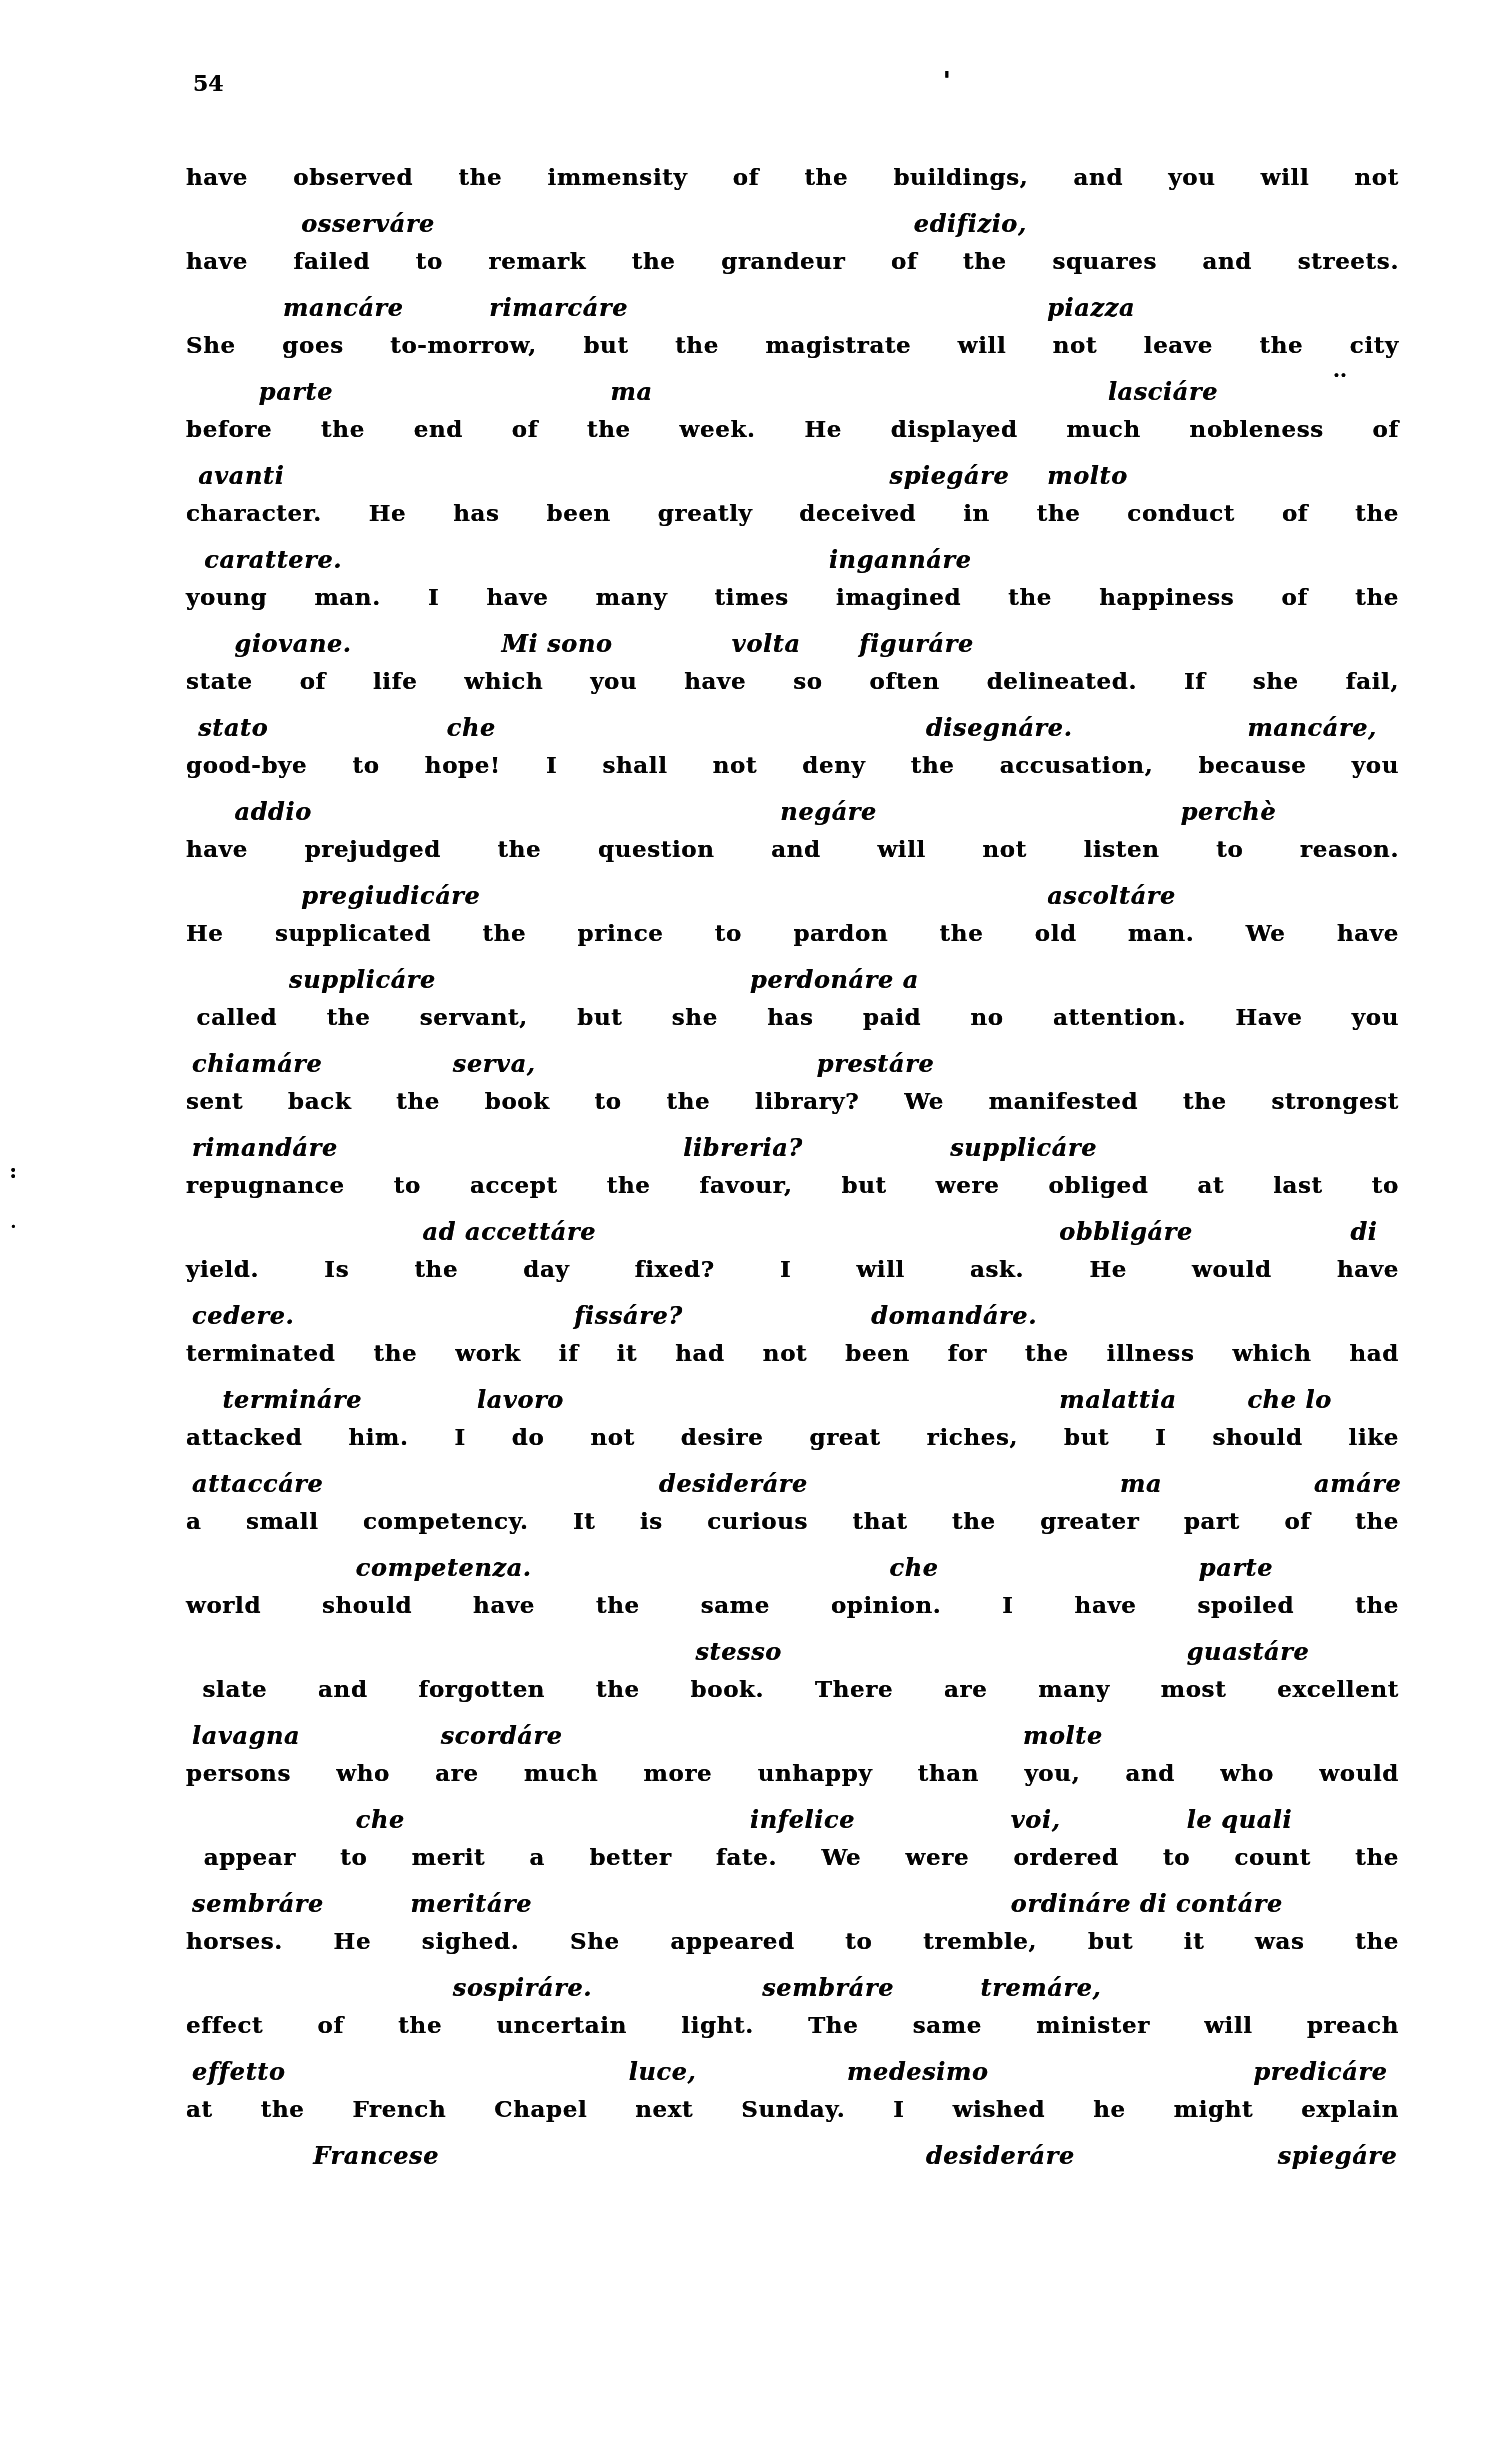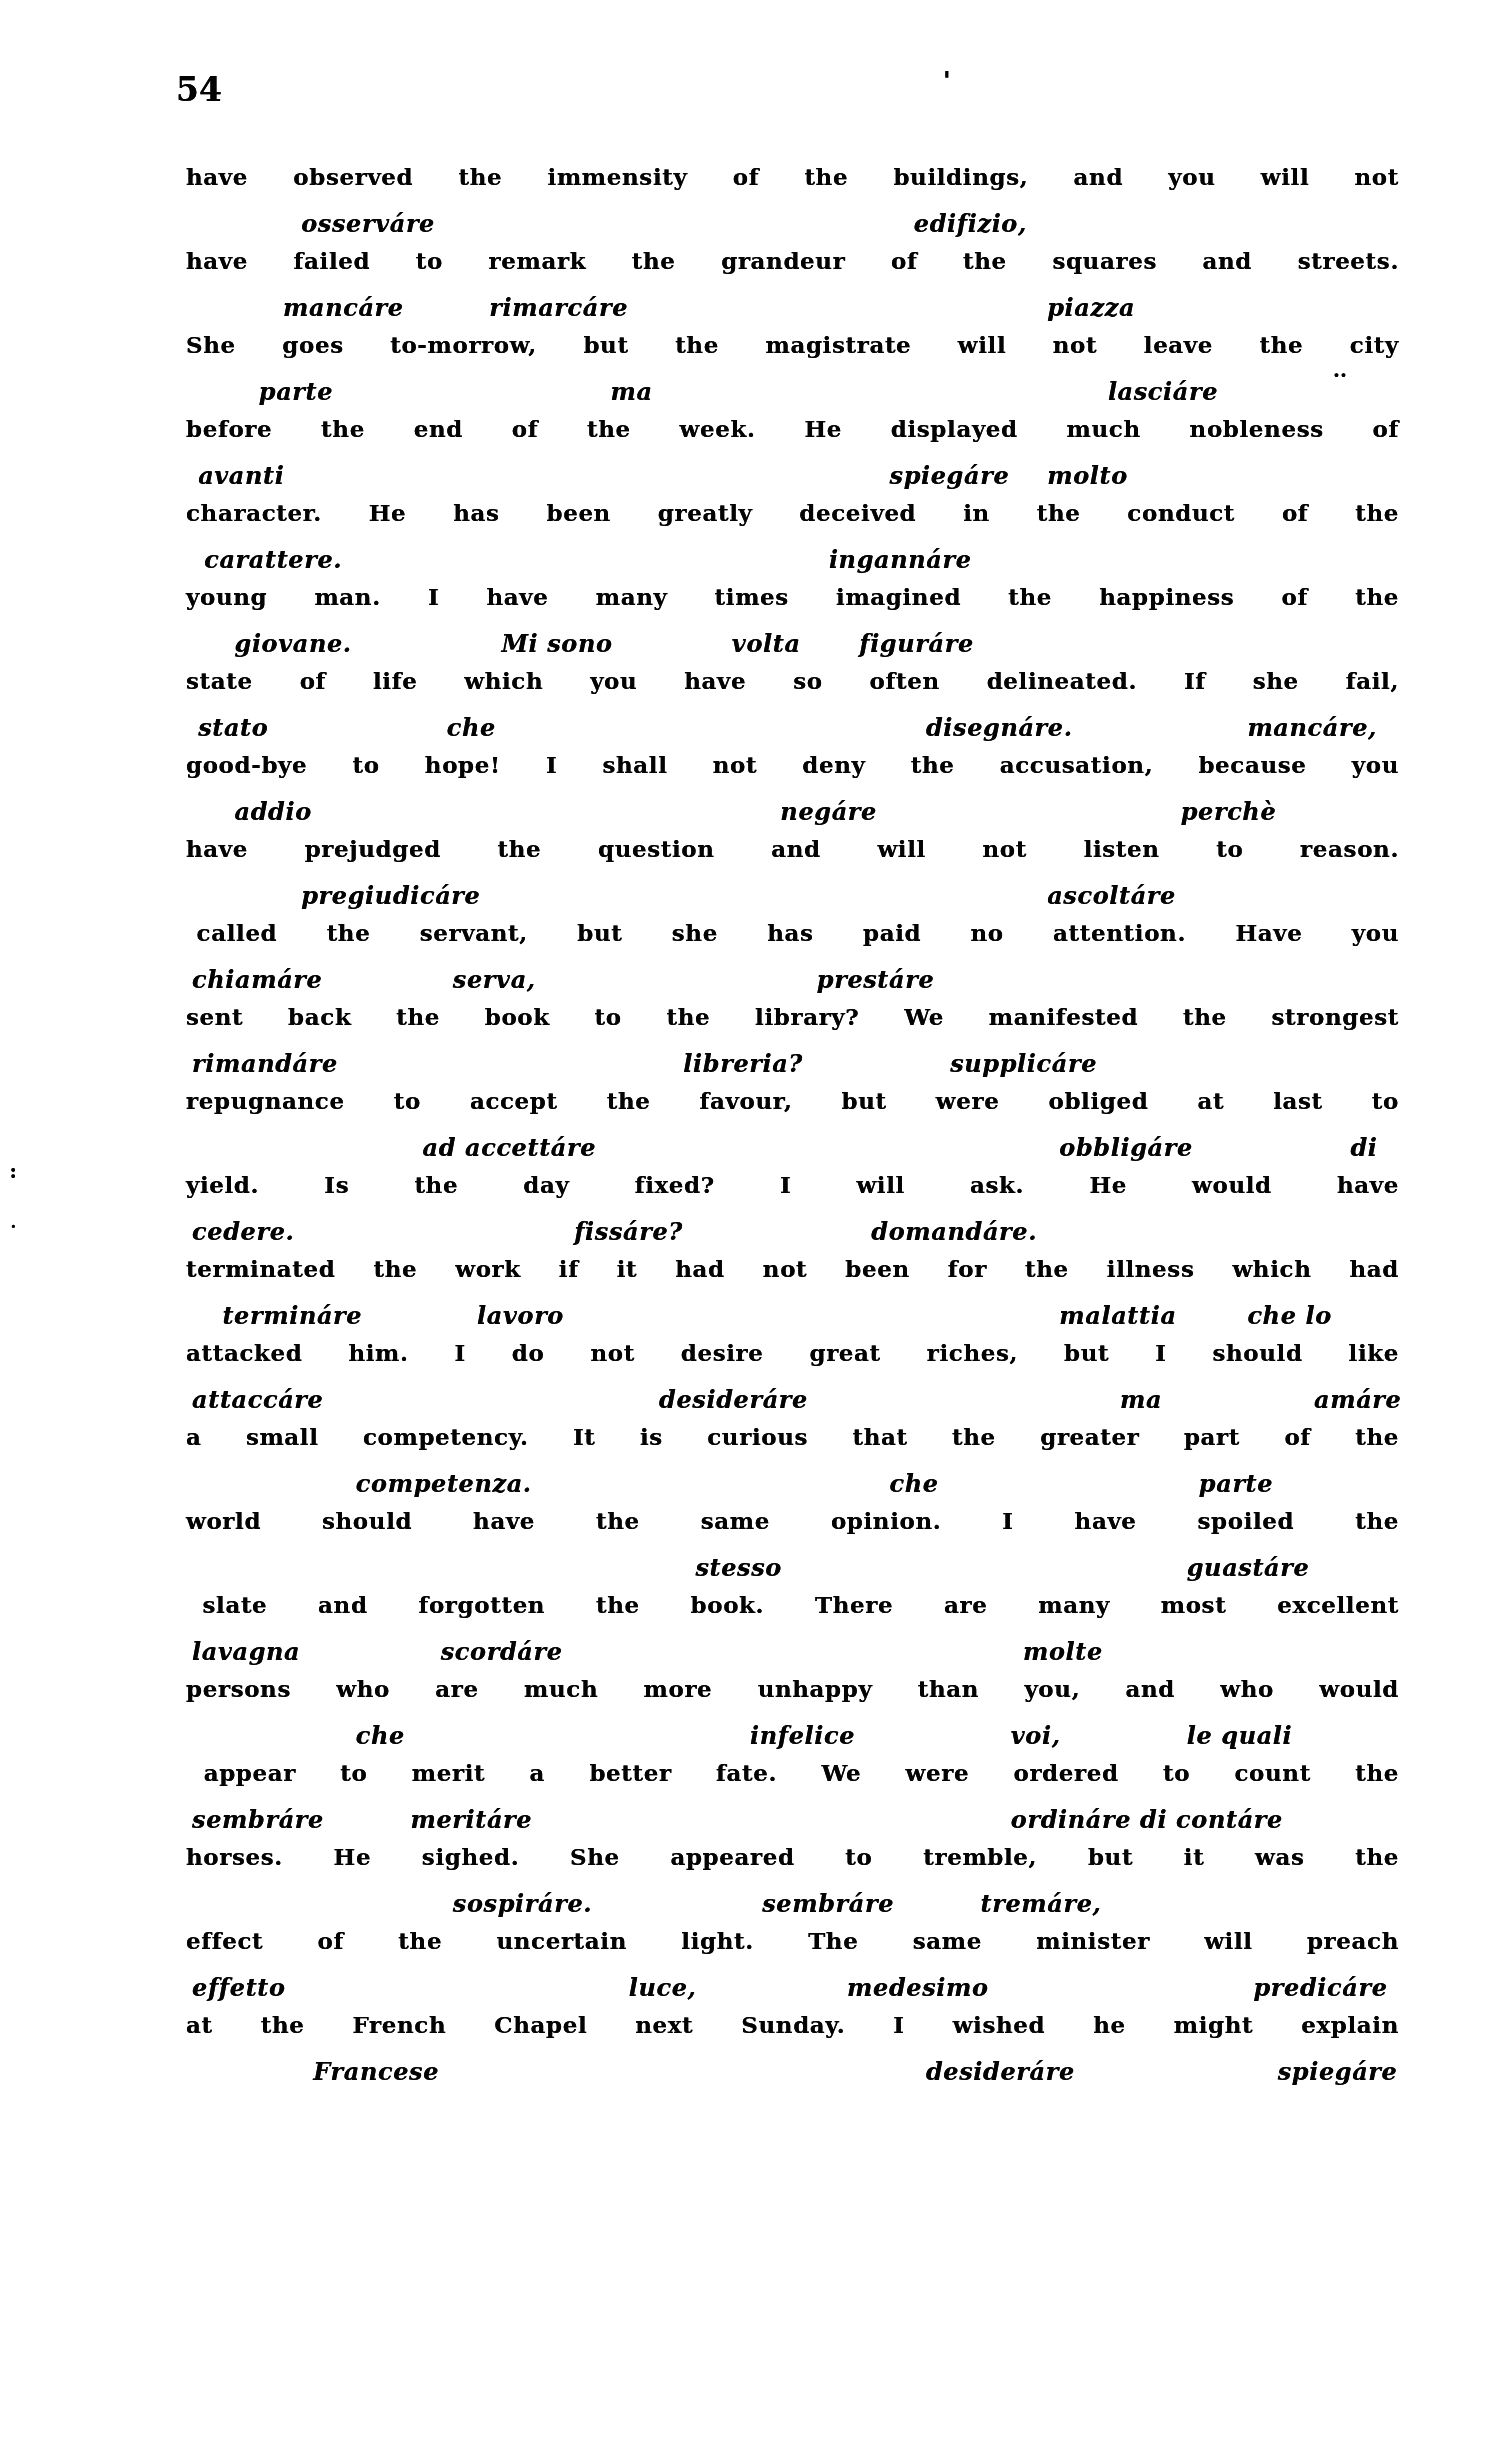--- a/index.html
+++ b/index.html
@@ -7,22 +7,22 @@
     width: 1497px; height: 2462px;
     background: #ffffff;
     position: relative;
     font-family: "DejaVu Serif", "Liberation Serif", serif;
     color: #030303;
     overflow: hidden;
   }
   .page { position: absolute; inset: 0; }
 
   .pagenum {
-    position: absolute; left: 176px; top: 70px;
-    font-size: 33px; font-weight: 700;
+    position: absolute; left: 193px; top: 70px;
+    font-size: 22px; font-weight: 700;
     text-shadow: 0 0 0.6px rgba(0,0,0,.9);
   }
   .runhead {
     position: absolute; left: 186px; top: 73px; width: 1213px;
     text-align: center;
     font-size: 29.5px; font-weight: 700; letter-spacing: 6.5px;
     text-shadow: 0 0 0.6px rgba(0,0,0,.9);
     white-space: nowrap;
   }
 
@@ -120,20 +120,27 @@
         </div>
       </div>
       <div class="row">
         <div class="english">have prejudged the question and will not listen to reason.</div>
         <div class="gloss-line">
           <span class="gloss" style="left: 9.5%;">pregiudicáre</span>
           <span class="gloss" style="left: 71%;">ascoltáre</span>
         </div>
       </div>
       <div class="row">
+        <div class="english">He supplicated the prince to pardon the old man. We have</div>
+        <div class="gloss-line">
+          <span class="gloss" style="left: 8.5%;">supplicáre</span>
+          <span class="gloss" style="left: 46.5%;">perdonáre a</span>
+        </div>
+      </div>
+      <div class="row">
         <div class="english" style="padding-left: 10.6px;">called the servant, but she has paid no attention. Have you</div>
         <div class="gloss-line">
           <span class="gloss" style="left: 0.5%;">chiamáre</span>
           <span class="gloss" style="left: 22%;">serva,</span>
           <span class="gloss" style="left: 52%;">prestáre</span>
         </div>
       </div>
       <div class="row">
         <div class="english">sent back the book to the library? We manifested the strongest</div>
         <div class="gloss-line">

